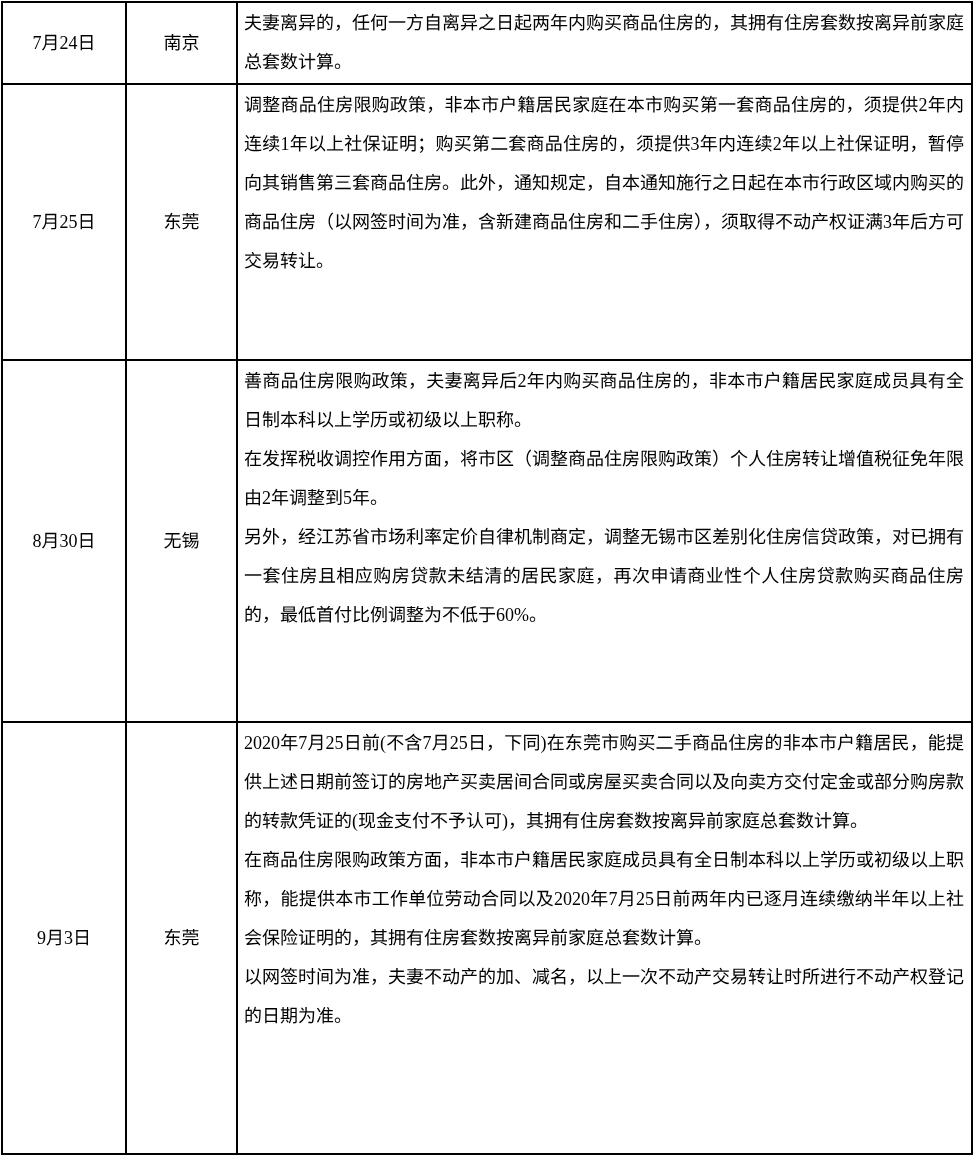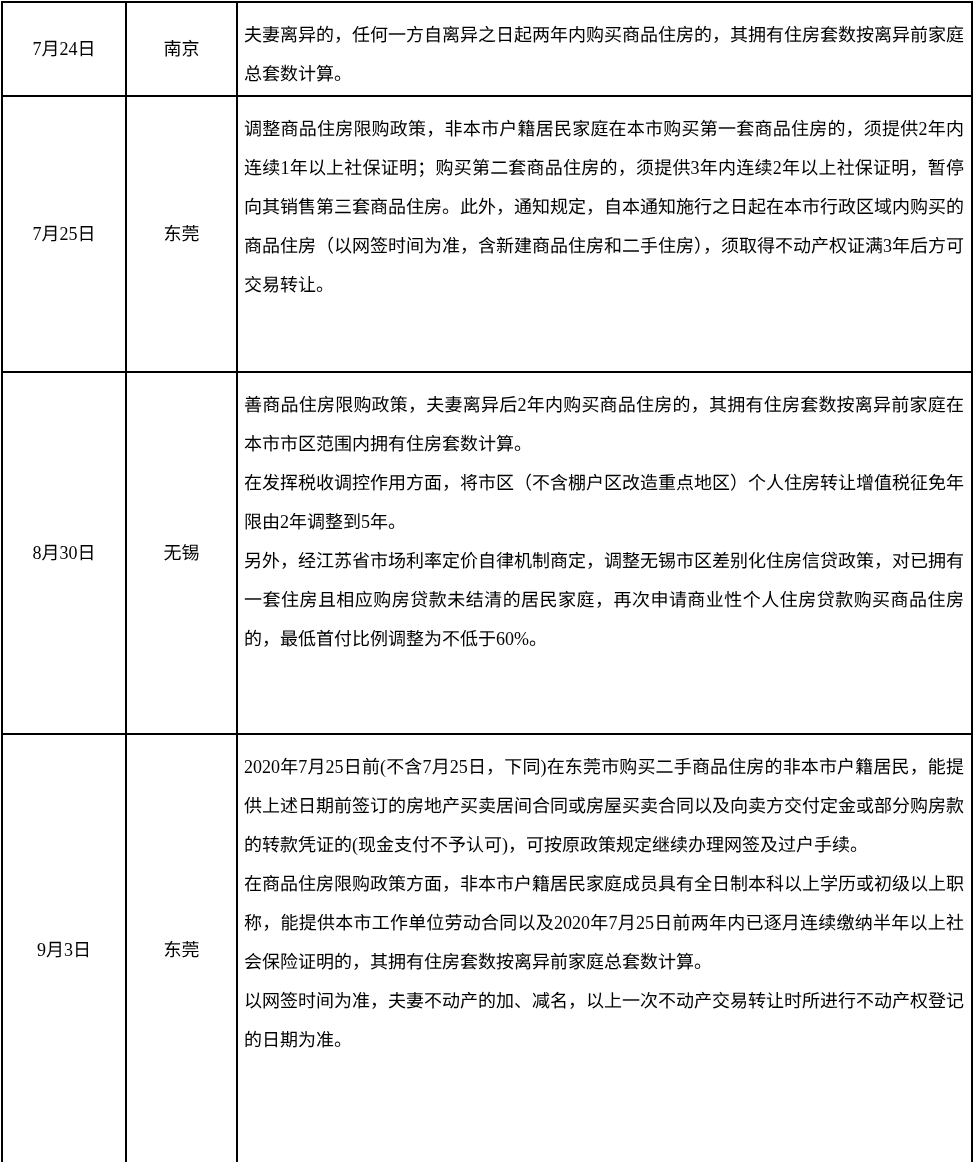--- a/index.html
+++ b/index.html
@@ -30,21 +30,21 @@
   td {
     border: 2px solid #000000;
     padding: 0;
   }
   td.date-cell, td.city-cell {
     text-align: center;
     vertical-align: middle;
   }
   td.policy-cell {
     vertical-align: top;
-    padding: 13px 7px 1px 6px;
+    padding: 1px 7px 1px 6px;
     text-align: justify;
     text-align-last: left;
     text-justify: inter-ideograph;
     word-break: break-all;
   }
   td.policy-cell p.para {
     margin: 0;
     padding: 0;
   }
   tr.r1 { height: 76px;  }
@@ -74,29 +74,29 @@
         <td class="date-cell">7月25日</td>
         <td class="city-cell">东莞</td>
         <td class="policy-cell">
           <p class="para">调整商品住房限购政策，非本市户籍居民家庭在本市购买第一套商品住房的，须提供2年内连续1年以上社保证明；购买第二套商品住房的，须提供3年内连续2年以上社保证明，暂停向其销售第三套商品住房。此外，通知规定，自本通知施行之日起在本市行政区域内购买的商品住房（以网签时间为准，含新建商品住房和二手住房），须取得不动产权证满3年后方可交易转让。</p>
         </td>
       </tr>
       <tr class="r3">
         <td class="date-cell">8月30日</td>
         <td class="city-cell">无锡</td>
         <td class="policy-cell">
-          <p class="para">善商品住房限购政策，夫妻离异后2年内购买商品住房的，其拥有住房套数按离异前家庭在本市市区范围内拥有住房套数计算。</p>
-          <p class="para">在发挥税收调控作用方面，将市区（不含棚户区改造重点地区）个人住房转让增值税征免年限由2年调整到5年。</p>
+          <p class="para">善商品住房限购政策，夫妻离异后2年内购买商品住房的，非本市户籍居民家庭成员具有全日制本科以上学历或初级以上职称。</p>
+          <p class="para">在发挥税收调控作用方面，将市区（调整商品住房限购政策）个人住房转让增值税征免年限由2年调整到5年。</p>
           <p class="para">另外，经江苏省市场利率定价自律机制商定，调整无锡市区差别化住房信贷政策，对已拥有一套住房且相应购房贷款未结清的居民家庭，再次申请商业性个人住房贷款购买商品住房的，最低首付比例调整为不低于60%。</p>
         </td>
       </tr>
       <tr class="r4">
         <td class="date-cell">9月3日</td>
         <td class="city-cell">东莞</td>
         <td class="policy-cell">
-          <p class="para">2020年7月25日前(不含7月25日，下同)在东莞市购买二手商品住房的非本市户籍居民，能提供上述日期前签订的房地产买卖居间合同或房屋买卖合同以及向卖方交付定金或部分购房款的转款凭证的(现金支付不予认可)，可按原政策规定继续办理网签及过户手续。</p>
+          <p class="para">2020年7月25日前(不含7月25日，下同)在东莞市购买二手商品住房的非本市户籍居民，能提供上述日期前签订的房地产买卖居间合同或房屋买卖合同以及向卖方交付定金或部分购房款的转款凭证的(现金支付不予认可)，其拥有住房套数按离异前家庭总套数计算。</p>
           <p class="para">在商品住房限购政策方面，非本市户籍居民家庭成员具有全日制本科以上学历或初级以上职称，能提供本市工作单位劳动合同以及2020年7月25日前两年内已逐月连续缴纳半年以上社会保险证明的，其拥有住房套数按离异前家庭总套数计算。</p>
           <p class="para">以网签时间为准，夫妻不动产的加、减名，以上一次不动产交易转让时所进行不动产权登记的日期为准。</p>
         </td>
       </tr>
     </tbody>
   </table>
 </div>
 
 </body></html>

